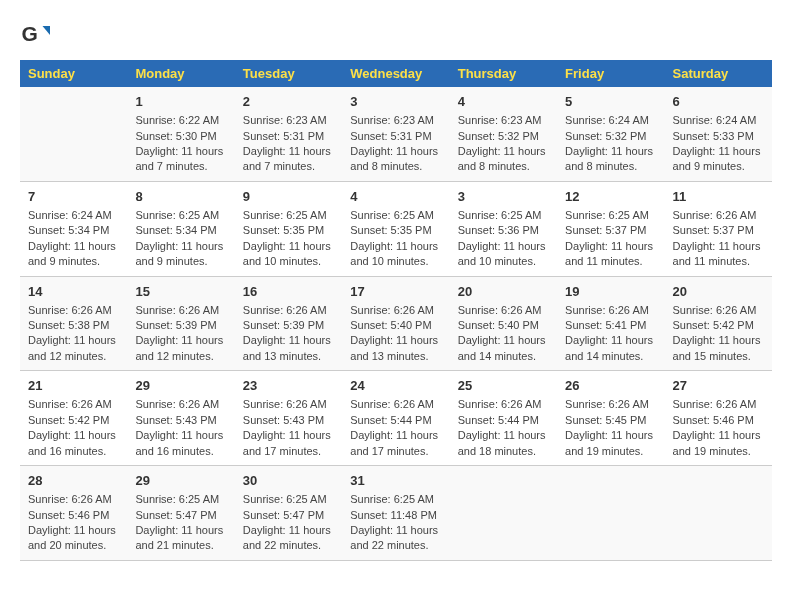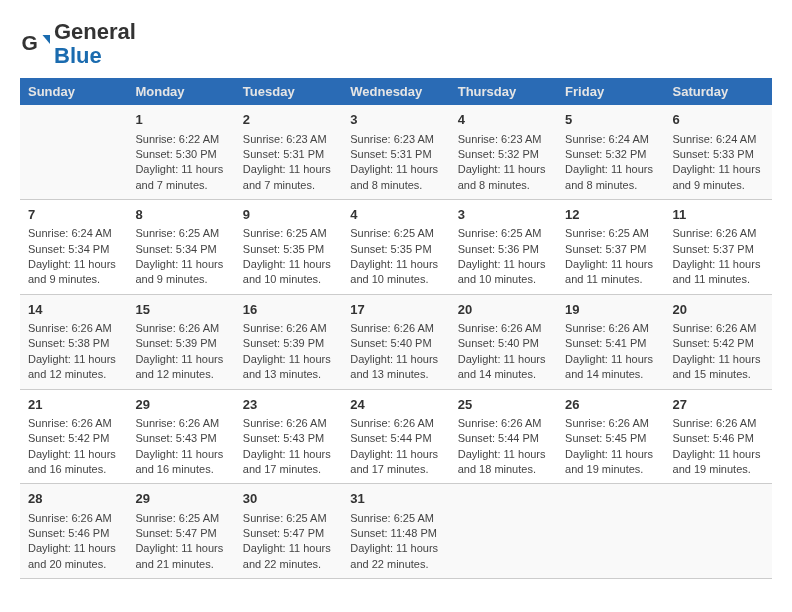--- a/index.html
+++ b/index.html
@@ -46,21 +46,21 @@
       font-size: 16px;
       color: #555;
     }
     table {
       width: 100%;
       border-collapse: collapse;
       font-size: 11px;
     }
     thead tr th {
       background-color: #2a6bb5;
-      color: #e5e5e5;
+      color: #fde047;
       text-align: left;
       padding: 6px 8px;
       font-size: 13px;
       font-weight: bold;
     }
     tbody tr {
       border-bottom: 1px solid #ccc;
     }
     tbody tr:nth-child(odd) {
       background: #f9f9f9;
@@ -88,21 +88,20 @@
   </style>
 </head>
 <body>
 
 <div class="header">
   <div class="logo">
     <svg class="logo-icon" viewBox="0 0 40 40" xmlns="http://www.w3.org/2000/svg">
       <text x="2" y="28" font-size="28" font-weight="bold" fill="#333">G</text>
       <polygon points="30,8 40,8 40,20" fill="#1a6baf"></polygon>
     </svg>
-    <div class="logo-text"><span style="color: rgb(51, 51, 51);">General</span><br><span style="color: rgb(26, 107, 175);">Blue</span></div>
   </div>
   <div class="title-block">
     <div class="month-title"></div>
     <div class="location"></div>
   </div>
 </div>
 
 <table>
   <thead>
     <tr>

